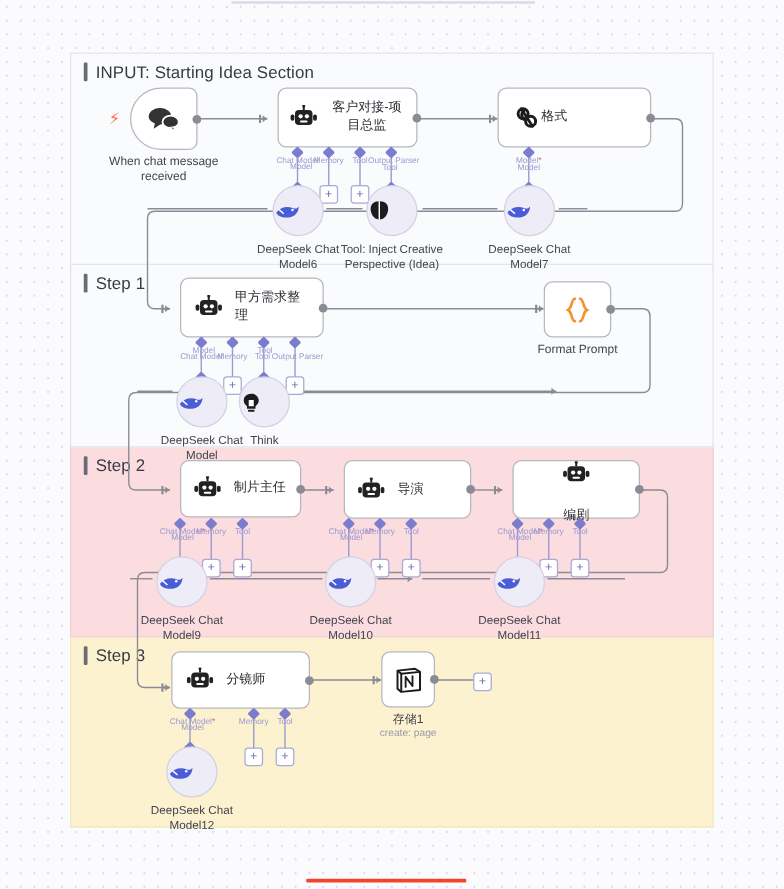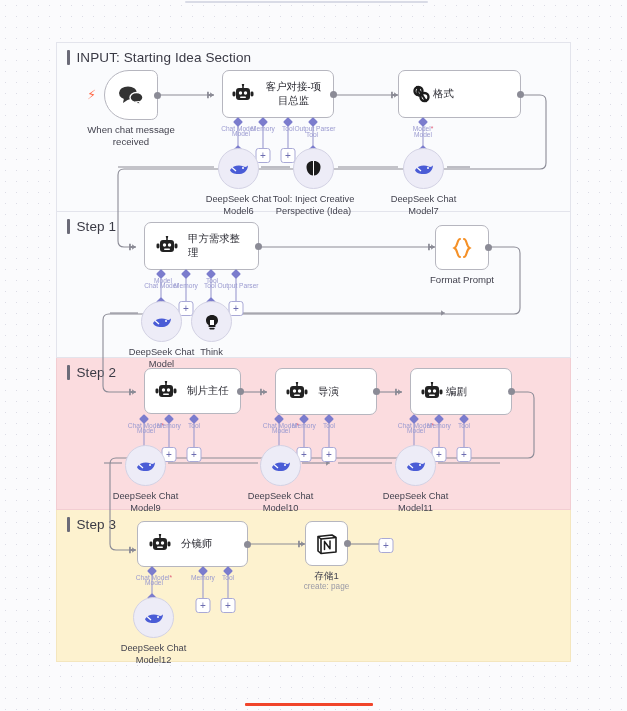--- a/index.html
+++ b/index.html
@@ -36,21 +36,21 @@
   .node-label{position:absolute;left:50%;transform:translateX(-50%);top:100%;margin-top:5px;
     text-align:center;font-size:9.6px;color:#43434f;line-height:1.28;white-space:nowrap;}
   .node-sub{font-size:8.2px;color:#9a9aa6;line-height:1.25;}
   .ntitle{font-size:10.4px;color:#2b2b33;line-height:1.3;}
 
   .port{position:absolute;width:7px;height:7px;border-radius:50%;background:#8b8b96;top:50%;margin-top:-3.5px;}
   .port.out{right:-3.5px;}
 
   
   .subnode{position:absolute;width:39px;height:39px;border-radius:50%;background:#edecf7;border:1px solid #d3d2e4;
-    display:flex;align-items:center;justify-content:center;}
+    display:flex;align-items:center;}
   .sublabel{position:absolute;left:50%;transform:translateX(-50%);top:100%;margin-top:5px;text-align:center;
     font-size:9.3px;color:#43434f;line-height:1.3;white-space:nowrap;}
 
   .conn-label{position:absolute;font-size:6.6px;color:#9a9ad0;white-space:nowrap;transform:translateX(-50%);line-height:1.1;}
   .conn-label .req{color:#e0607a;}
   .diamond{position:absolute;width:7px;height:7px;background:#7b7ccd;transform:rotate(45deg) translate(-50%,-50%);
     transform-origin:0 0;border-radius:1px;}
   .plus{position:absolute;width:13px;height:13px;border:1px solid #a9a9d6;border-radius:3px;background:#fff;
     display:flex;align-items:center;justify-content:center;font-size:10px;color:#6c6cb0;line-height:1;
     transform:translateX(-50%);}
@@ -356,21 +356,21 @@
           <rect x="8" y="12.4" width="6" height="1.6" rx=".8" fill="#fff"></rect>
           <rect x="0.5" y="7.5" width="3" height="5" rx="1.4" fill="#222"></rect>
           <rect x="18.5" y="7.5" width="3" height="5" rx="1.4" fill="#222"></rect>
           <rect x="10.2" y="0.5" width="1.6" height="3.5" fill="#222"></rect>
           <circle cx="11" cy="0.8" r="1.2" fill="#222"></circle>
         </svg>
     </span>
     <span class="ntitle">导演</span>
     <span class="port out"></span>
   </div>
-  <div class="node" style="left:410px;top:368px;width:102px;height:47px;padding:0 10px;gap:3px;">
+  <div class="node" style="left:410px;top:368px;width:102px;height:47px;padding:0 10px;gap:17px;flex-direction:column;">
     <span class="icon">
       <svg width="22" height="20" viewBox="0 0 22 20">
           <rect x="4" y="4" width="14" height="12" rx="3" fill="#222"></rect>
           <circle cx="8.5" cy="9" r="1.7" fill="#fff"></circle>
           <circle cx="13.5" cy="9" r="1.7" fill="#fff"></circle>
           <rect x="8" y="12.4" width="6" height="1.6" rx=".8" fill="#fff"></rect>
           <rect x="0.5" y="7.5" width="3" height="5" rx="1.4" fill="#222"></rect>
           <rect x="18.5" y="7.5" width="3" height="5" rx="1.4" fill="#222"></rect>
           <rect x="10.2" y="0.5" width="1.6" height="3.5" fill="#222"></rect>
           <circle cx="11" cy="0.8" r="1.2" fill="#222"></circle>

